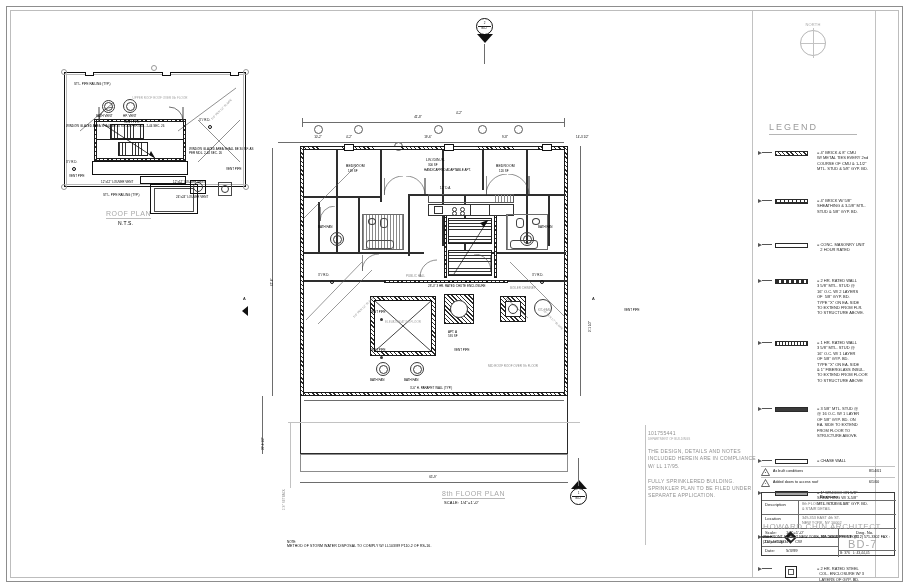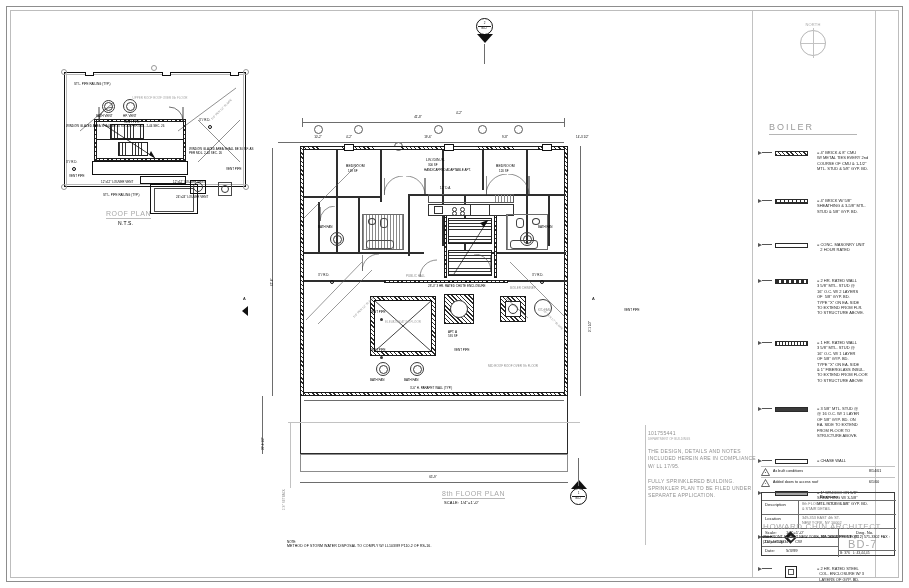--- a/index.html
+++ b/index.html
@@ -537,21 +537,21 @@
 
   <div class="abs" style="left:800px;top:22px;">
     <div class="t4 gray2 ctr" style="width:26px;">NORTH</div>
     <div class="abs north-c" style="left:0;top:8px;"></div>
     <div class="abs vline-l" style="left:13px;top:6px;height:30px;"></div>
     <div class="abs hline-l" style="left:0px;top:21px;width:26px;"></div>
   </div>
 
   <div class="abs" id="legend-panel">
 
-    <div class="abs legend-title" style="left:12px;top:108px;">BOILER</div>
+    <div class="abs legend-title" style="left:12px;top:108px;">LEGEND</div>
 
     <div class="abs legend-row" style="left:0;top:136px;width:142px;">
       <div class="lead"></div>
       <div class="swatch-wrap">
           <div class="sw sw-hatch"></div>
         </div>
       <div class="legend-text">= 4" BRICK &amp; 8" CMU
 W/ METAL TIES EVERY 2nd
 COURSE OF CMU &amp; 1-1/2"
 MTL. STUD &amp; 5/8" GYP. BD.</div>

